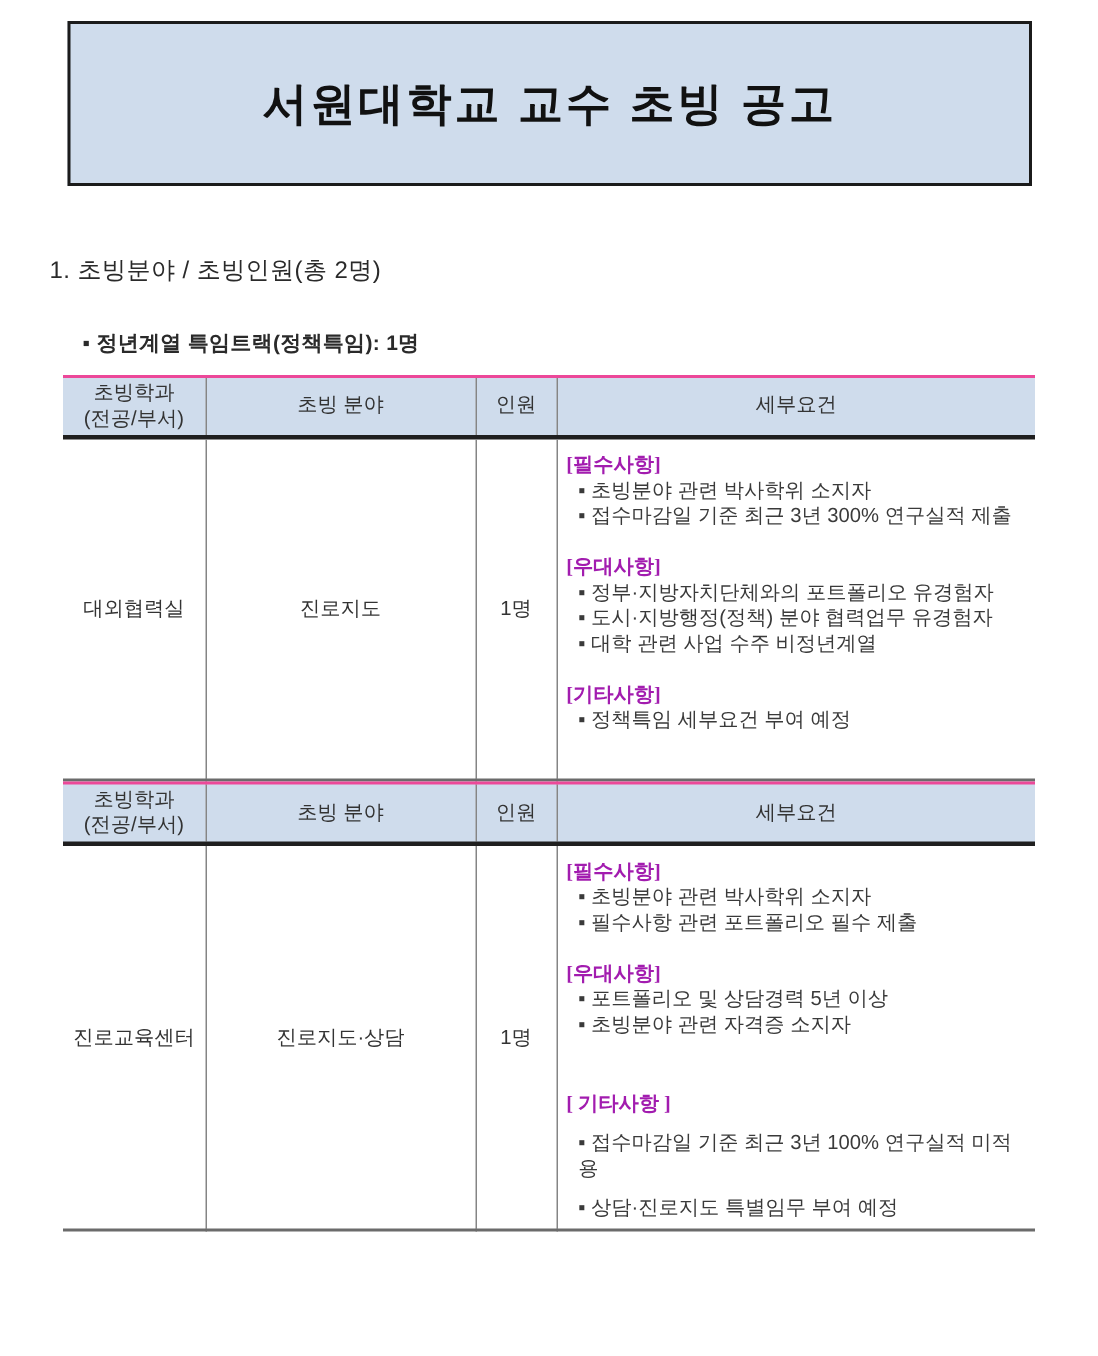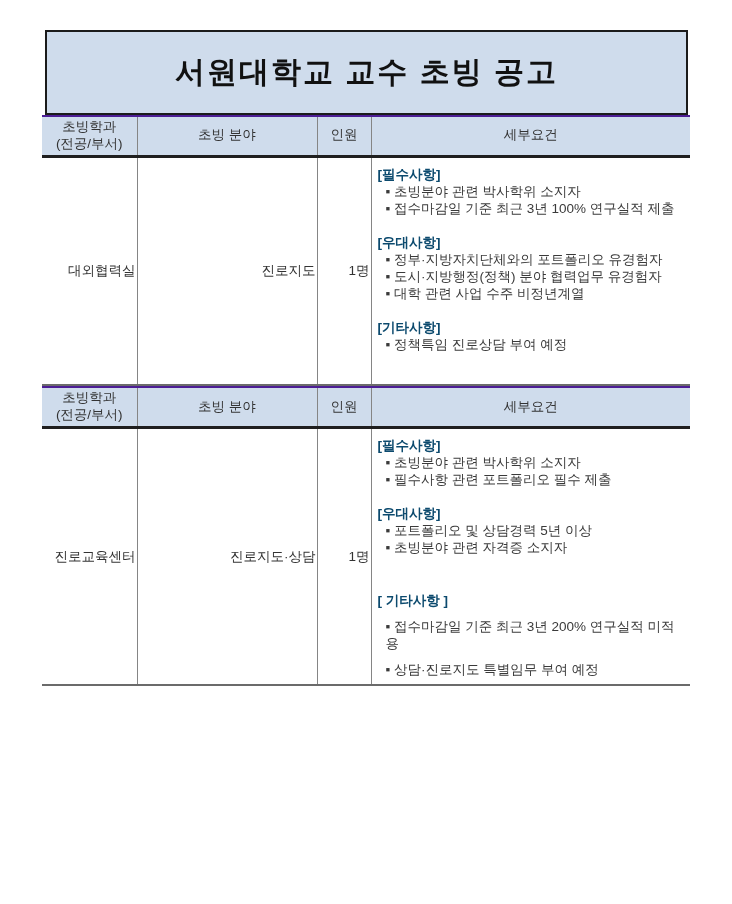--- a/index.html
+++ b/index.html
@@ -9,22 +9,22 @@
     height: 904px;
     background: #ffffff;
     font-family: "Liberation Sans", "DejaVu Sans", sans-serif;
     color: #333333;
     overflow: hidden;
   }
   .page { width: 732px; height: 904px; position: relative; }
 
   
   .title-box {
-    margin: 30px 44px 0 45px;
-    height: 85px;
+    margin: 14px 44px 0 45px;
+    height: 110px;
     background: #cfdcec;
     border: 2px solid #1b1b1b;
     display: flex;
     align-items: center;
     justify-content: center;
   }
   .title-box h1 {
     margin: 0;
     font-size: 30px;
     font-weight: bold;
@@ -49,21 +49,21 @@
     color: #2a2a2a;
   }
   .bullet-line.second { margin-top: 73px; }
 
   
   table.recruit-table {
     border-collapse: collapse;
     table-layout: fixed;
     margin-left: 42px;
     width: 648px;
-    border-top: 2px solid #4c1d95;
+    border-top: 2px solid #ec4899;
     border-bottom: 2px solid #6b6b6b;
   }
   table.recruit-table th {
     background: #cfdcec;
     border-bottom: 3px solid #1f1f1f;
     font-weight: normal;
     font-size: 13.5px;
     color: #333333;
     height: 37px;
     vertical-align: middle;
@@ -71,47 +71,49 @@
     padding: 2px 0;
     line-height: 1.25;
   }
   table.recruit-table th + th,
   table.recruit-table td + td { border-left: 1px solid #858585; }
 
   tr.row-t1 { height: 229px; }
   tr.row-t2 { height: 243px; }
 
   td.center {
-    text-align: right;
+    text-align: center;
     vertical-align: middle;
     font-size: 13.5px;
     color: #333333;
   }
   td.details {
     vertical-align: top;
     padding: 8px 8px 6px 6px;
     font-size: 13.5px;
     color: #3a3a3a;
   }
-  .detail-heading { font-weight: bold; color: #0c4a6e; line-height: 17px; }
+  .detail-heading { font-weight: bold; color: #a21caf; line-height: 17px; font-family: Liberation Serif, serif; }
   .detail-item { padding-left: 8px; line-height: 17px; }
   .detail-section + .detail-section { margin-top: 17px; }
   .detail-section.spaced { margin-top: 36px; }
   .detail-section.spaced .detail-item { margin-top: 9px; }
 </style>
 </head>
 <body>
 
 <div class="page">
 
   <div class="title-box">
     <h1>서원대학교 교수 초빙 공고</h1>
   </div>
 
-
+  <div class="section-heading">1. 초빙분야 / 초빙인원(총 2명)</div>
+
+  <div class="bullet-line">▪ 정년계열 특임트랙(정책특임): 1명</div>
 
   <table class="recruit-table">
     <colgroup>
       <col style="width:95px">
         <col style="width:180px">
         <col style="width:54px">
         <col style="width:319px">
     </colgroup>
     <thead>
       <tr>
@@ -126,31 +128,31 @@
     </thead>
     <tbody>
       <tr class="row-t1">
         <td class="center">대외협력실</td>
         <td class="center">진로지도</td>
         <td class="center">1명</td>
         <td class="details">
           <div class="detail-section">
             <div class="detail-heading">[필수사항]</div>
             <div class="detail-item">▪ 초빙분야 관련 박사학위 소지자</div>
-            <div class="detail-item">▪ 접수마감일 기준 최근 3년 100% 연구실적 제출</div>
+            <div class="detail-item">▪ 접수마감일 기준 최근 3년 300% 연구실적 제출</div>
           </div>
           <div class="detail-section">
             <div class="detail-heading">[우대사항]</div>
             <div class="detail-item">▪ 정부·지방자치단체와의 포트폴리오 유경험자</div>
             <div class="detail-item">▪ 도시·지방행정(정책) 분야 협력업무 유경험자</div>
             <div class="detail-item">▪ 대학 관련 사업 수주 비정년계열</div>
           </div>
           <div class="detail-section">
             <div class="detail-heading">[기타사항]</div>
-            <div class="detail-item">▪ 정책특임 진로상담 부여 예정</div>
+            <div class="detail-item">▪ 정책특임 세부요건 부여 예정</div>
           </div>
         </td>
       </tr>
     </tbody>
   </table>
 
 
   <table class="recruit-table">
     <colgroup>
       <col style="width:95px">
@@ -180,21 +182,21 @@
             <div class="detail-item">▪ 초빙분야 관련 박사학위 소지자</div>
             <div class="detail-item">▪ 필수사항 관련 포트폴리오 필수 제출</div>
           </div>
           <div class="detail-section">
             <div class="detail-heading">[우대사항]</div>
             <div class="detail-item">▪ 포트폴리오 및 상담경력 5년 이상</div>
             <div class="detail-item">▪ 초빙분야 관련 자격증 소지자</div>
           </div>
           <div class="detail-section spaced">
             <div class="detail-heading">[ 기타사항 ]</div>
-            <div class="detail-item">▪ 접수마감일 기준 최근 3년 200% 연구실적 미적용</div>
+            <div class="detail-item">▪ 접수마감일 기준 최근 3년 100% 연구실적 미적용</div>
             <div class="detail-item">▪ 상담·진로지도 특별임무 부여 예정</div>
           </div>
         </td>
       </tr>
     </tbody>
   </table>
 
 </div>
 
 </body></html>

